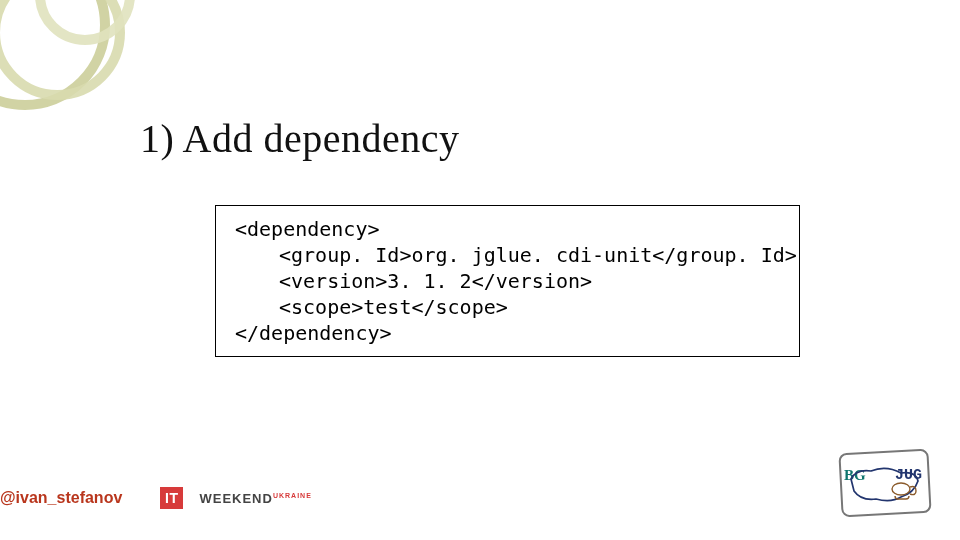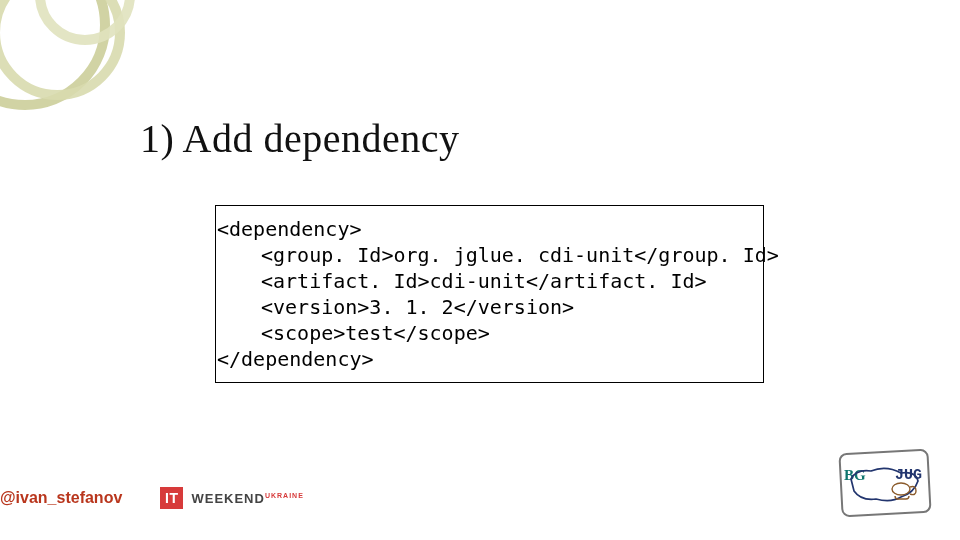--- a/index.html
+++ b/index.html
@@ -3,25 +3,25 @@
 <meta charset="utf-8">
 <style>
   html,body{margin:0;padding:0;width:960px;height:540px;background:#fff;font-family:Georgia,"Times New Roman",serif;color:#111;overflow:hidden}
   .slide{position:relative;width:880px;height:540px}
   .ornament{position:absolute;left:0;top:0;width:150px;height:110px;pointer-events:none}
   .ring{position:absolute;border-radius:50%;border:10px solid #ccce9a;opacity:.9}
   .ringA{width:150px;height:150px;left:-60px;top:-60px}
   .ringB{width:115px;height:115px;left:-10px;top:-35px;border-color:#d8daae}
   .ringC{width:80px;height:80px;left:35px;top:-55px;border-color:#e0e2be}
   .title{position:absolute;left:140px;top:115px;font-size:40px;font-weight:400;letter-spacing:.5px}
-  .codebox{position:absolute;left:215px;top:205px;width:545px;border:1.5px solid #000;background:#fff;padding:10px 1px;font-family:Consolas,Menlo,monospace;font-size:20px;line-height:1.3;color:#000}
+  .codebox{position:absolute;left:215px;top:205px;width:545px;border:1.5px solid #000;background:#fff;padding:10px 19px;font-family:Consolas,Menlo,monospace;font-size:20px;line-height:1.3;color:#000}
   .codebox .row{white-space:pre}
   .indent{padding-left:44px;display:inline-block}
   .footer{position:absolute;left:0;bottom:25px;width:960px;height:60px}
-  .itweekend{position:absolute;left:160px;bottom:0;height:34px;display:flex;align-items:center;gap:8px;font-family:Arial,Helvetica,sans-serif}
+  .itweekend{position:absolute;left:160px;bottom:0;height:34px;display:flex;align-items:center;gap:16px;font-family:Arial,Helvetica,sans-serif}
   .itbox{background:#d73a3a;color:#fff;font-weight:700;font-size:14px;padding:3px 5px;letter-spacing:.5px}
   .weekend-wrap{display:flex;flex-direction:row;line-height:1}
   .weekend-txt{color:#444;font-weight:700;font-size:13px;letter-spacing:1px}
   .weekend-sub{color:#d73a3a;font-size:7px;letter-spacing:1px;font-weight:700}
   .handle{position:absolute;left:0;right:0;bottom:8px;text-align:left;color:#b9361d;font-family:Arial,Helvetica,sans-serif;font-weight:700;font-size:16px}
   .bgjug{position:absolute;right:30px;bottom:0;width:90px;height:64px}
   .bgjug .border{position:absolute;inset:0;border:2px solid #777;border-radius:8px;transform:rotate(-3deg);background:#fff}
   .bgjug svg{position:absolute;left:6px;top:8px}
   .bgjug .label{position:absolute;left:4px;top:16px;font-family:"Comic Sans MS",cursive;font-weight:700;font-size:15px;color:#0f766e}
   .bgjug .label2{position:absolute;right:8px;top:16px;font-family:Liberation Mono, monospace;font-weight:700;font-size:15px;color:#22356e}
@@ -35,21 +35,20 @@
     <div class="ring ringA"></div>
     <div class="ring ringB"></div>
     <div class="ring ringC"></div>
   </div>
 
   <div class="title">1) Add dependency</div>
 
   <div class="codebox">
     <div class="row">&lt;dependency&gt;</div>
     <div class="row"><span class="indent">&lt;group. Id&gt;org. jglue. cdi-unit&lt;/group. Id&gt;</span></div>
-    <div class="row"><span class="indent">&lt;artifact. Id&gt;cdi-unit&lt;/artifact. Id&gt;</span></div>
     <div class="row"><span class="indent">&lt;version&gt;3. 1. 2&lt;/version&gt;</span></div>
     <div class="row"><span class="indent">&lt;scope&gt;test&lt;/scope&gt;</span></div>
     <div class="row">&lt;/dependency&gt;</div>
   </div>
 
   <div class="footer">
     <div class="itweekend">
       <span class="itbox">IT</span>
       <span class="weekend-wrap">
         <span class="weekend-txt">WEEKEND</span>

